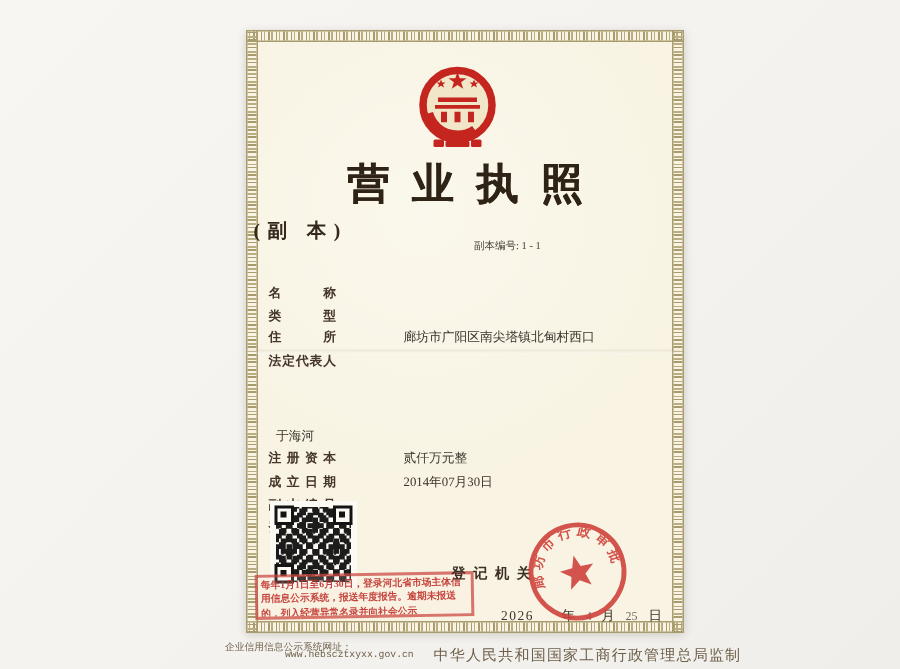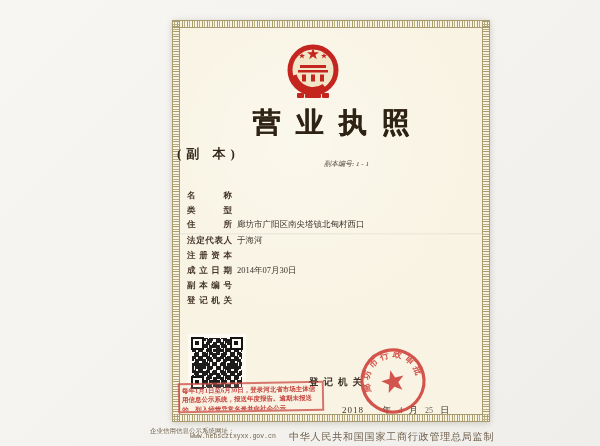--- a/index.html
+++ b/index.html
@@ -2,26 +2,25 @@
 <html><head>
 <meta charset="utf-8">
 <style>
   html,body{margin:0;padding:0;}
   .page{
     position:relative;width:600px;height:446px;overflow:hidden;
     background:linear-gradient(135deg,#f7f6f3 0%,#f3f2ee 60%,#efeeea 100%);
     font-family:"Liberation Serif","DejaVu Serif",serif;
   }
   .cert{
-    position:absolute;left:172px;top:20px;width:292px;height:402px;
+    position:absolute;left:164px;top:20px;width:292px;height:402px;
     background:
       radial-gradient(circle at 40% 30%, rgba(255,255,255,.35), rgba(0,0,0,0) 60%),
       #f8f3e2;
     box-shadow:0 1px 6px rgba(70,58,35,.22);
-    padding-left:26px;
   }
   
   .bstrip{position:absolute;background:
     repeating-linear-gradient(90deg,#a89b6e 0 1px,rgba(168,155,110,0) 1px 2px,#b9ad82 2px 3px,rgba(168,155,110,0) 3px 5px);
     border-top:1px solid #a89b6e;border-bottom:1px solid #a89b6e;box-sizing:border-box;}
   .bstrip.v{background:
     repeating-linear-gradient(0deg,#a89b6e 0 1px,rgba(168,155,110,0) 1px 2px,#b9ad82 2px 3px,rgba(168,155,110,0) 3px 5px);
     border:none;border-left:1px solid #a89b6e;border-right:1px solid #a89b6e;}
   .bstrip.top{left:0;top:0;right:0;height:8px;}
   .bstrip.bottom{left:0;bottom:0;right:0;height:8px;}
@@ -30,27 +29,27 @@
   .crease{position:absolute;left:2px;right:2px;top:213px;height:3px;
     background:linear-gradient(to bottom,rgba(120,100,70,.10),rgba(255,255,255,.30));}
 
   .emblem{position:absolute;left:115px;top:20px;}
 
   .title{position:absolute;left:0;right:0;top:84px;text-align:center;
     font-size:28px;font-weight:bold;color:#2e2315;letter-spacing:15px;text-indent:15px;
     text-shadow:.4px 0 0 #2e2315;}
   .subtitle{position:absolute;left:0;right:0;top:125px;text-align:left;
     font-size:13px;font-weight:bold;color:#33281a;letter-spacing:5px;text-indent:5px;}
-  .copy-number{position:absolute;left:152px;top:139px;font-size:7px;color:#4a4036;font-style:italic;}
+  .copy-number{position:absolute;left:152px;top:139px;font-size:7px;color:#4a4036;}
   .credit-line{position:absolute;left:110px;top:150px;font-size:7.5px;font-weight:bold;color:#3b3127;letter-spacing:.3px;}
   .credit-line .code{font-family:"Liberation Mono","DejaVu Sans Mono",monospace;font-weight:bold;margin-left:3px;letter-spacing:0;}
 
   .fields{position:absolute;left:15px;top:170px;right:14px;}
-  .frow{display:flex;margin-bottom:4.5px;}
-  .frow.gap{margin-top:2.5px;}
+  .frow{display:flex;margin-bottom:4.5px;gap:40px;}
+  .frow.gap{margin-top:2.5px;flex-direction:column;}
   .flabel{flex:none;width:45px;font-size:8.5px;line-height:10px;font-weight:bold;color:#45352a;
     text-align:justify;text-align-last:justify;}
   .fvalue{flex:1;margin-left:5px;font-size:8.5px;line-height:11px;color:#3a332c;}
 
   .qr{position:absolute;left:16px;top:314px;width:58px;height:58px;background:#fcfaf2;}
   .qr-noise{position:absolute;left:4px;top:4px;right:4px;bottom:4px;
     background:
       repeating-conic-gradient(#1c1c1c 0% 25%, rgba(0,0,0,0) 0% 50%) 0px 0px/7px 7px,
       repeating-conic-gradient(#1c1c1c 0% 25%, rgba(0,0,0,0) 0% 50%) 2px 1px/9px 9px;
   }
@@ -123,20 +122,21 @@
       <div class="frow">
         <div class="flabel">住所</div>
         <div class="fvalue">廊坊市广阳区南尖塔镇北甸村西口</div>
       </div>
       <div class="frow gap">
         <div class="flabel">法定代表人</div>
         <div class="fvalue">于海河</div>
       </div>
       <div class="frow">
         <div class="flabel">注册资本</div>
+        <div class="fvalue">贰仟万元整</div>
       </div>
       <div class="frow">
         <div class="flabel">成立日期</div>
         <div class="fvalue">2014年07月30日</div>
       </div>
       <div class="frow">
         <div class="flabel">副本编号</div>
         <div class="fvalue"></div>
       </div>
       <div class="frow">
@@ -149,21 +149,21 @@
       <div class="qr-eye tl"></div>
       <div class="qr-eye tr"></div>
       <div class="qr-eye bl"></div>
     </div>
 
     <div class="annual-stamp">每年1月1日至6月30日，登录河北省市场主体信用信息公示系统，报送年度报告。逾期未报送的，列入经营异常名录并向社会公示</div>
 
     <div class="registry">登记机关</div>
 
     <div class="date-row">
-      <span class="d-year">2018</span>
+      <span class="d-year">2026</span>
       <span class="d-unit">年</span>
       <span class="d-num">4</span>
       <span class="d-unit2">月</span>
       <span class="d-num">25</span>
       <span class="d-unit3">日</span>
     </div>
 
     <svg class="seal" width="86" height="86" viewBox="0 0 86 86">
       <defs>
         <path id="sealArc" d="M20.4,51.2 A24,24 0 1 1 65.6,51.2" fill="none"></path>

